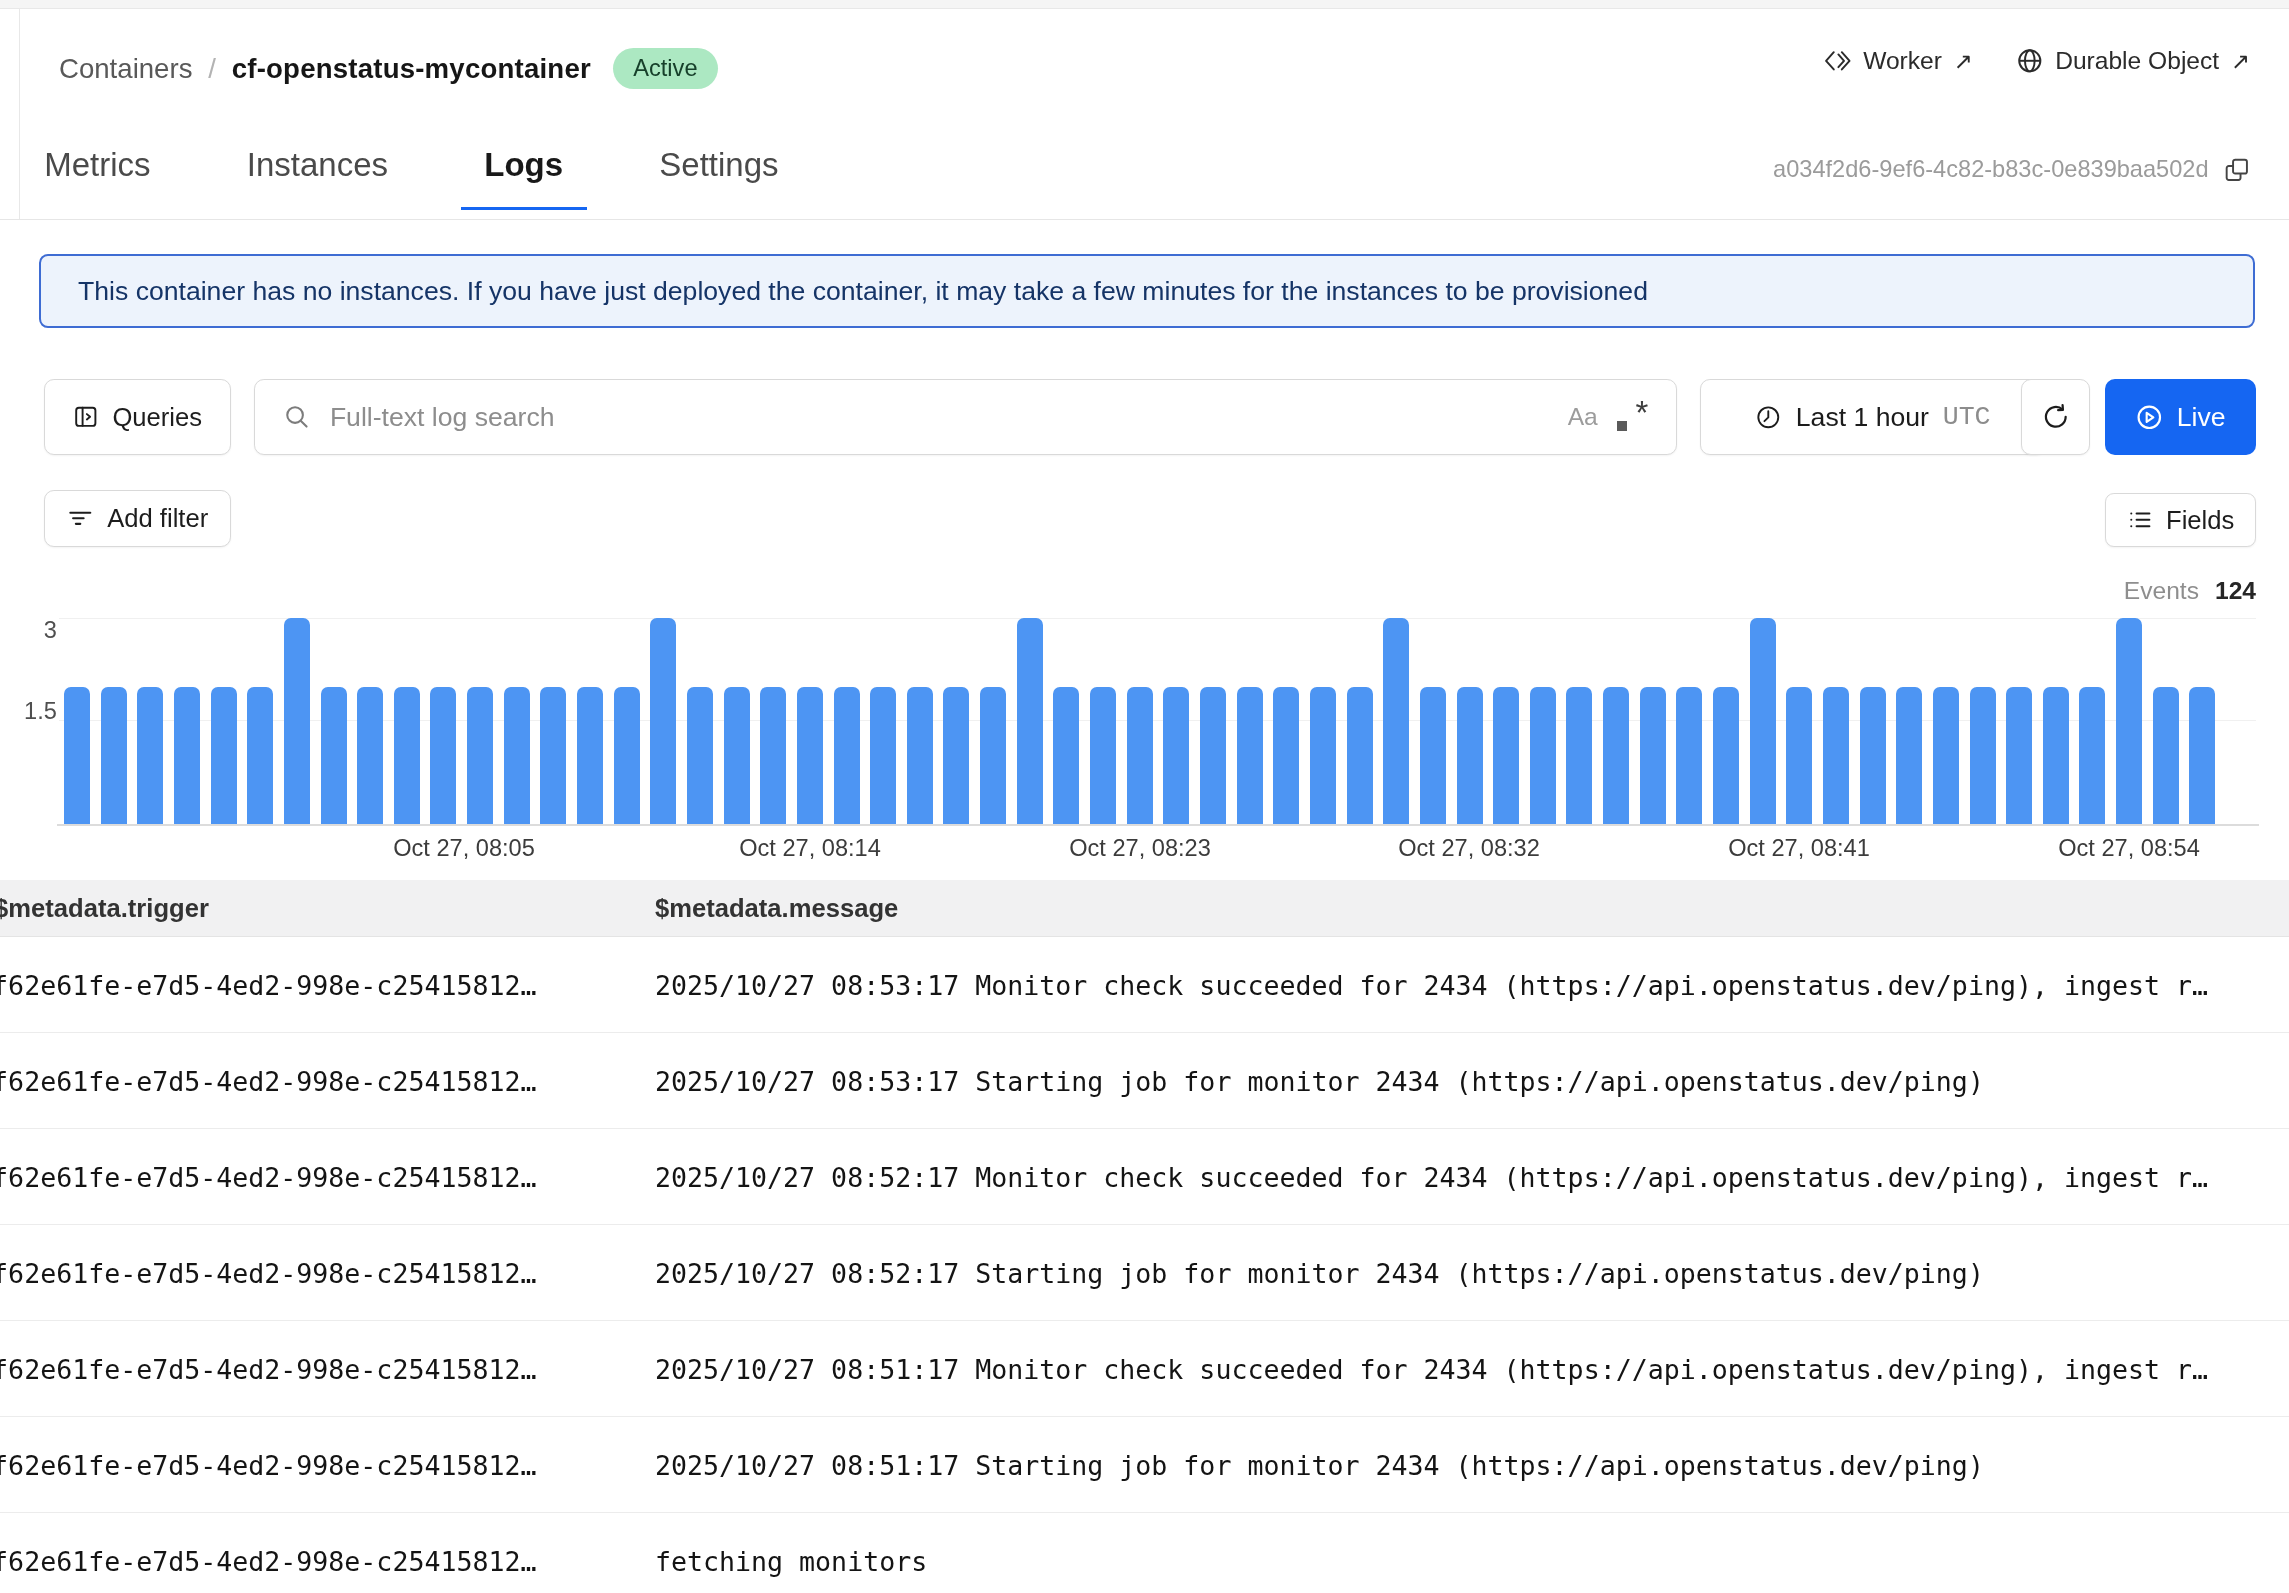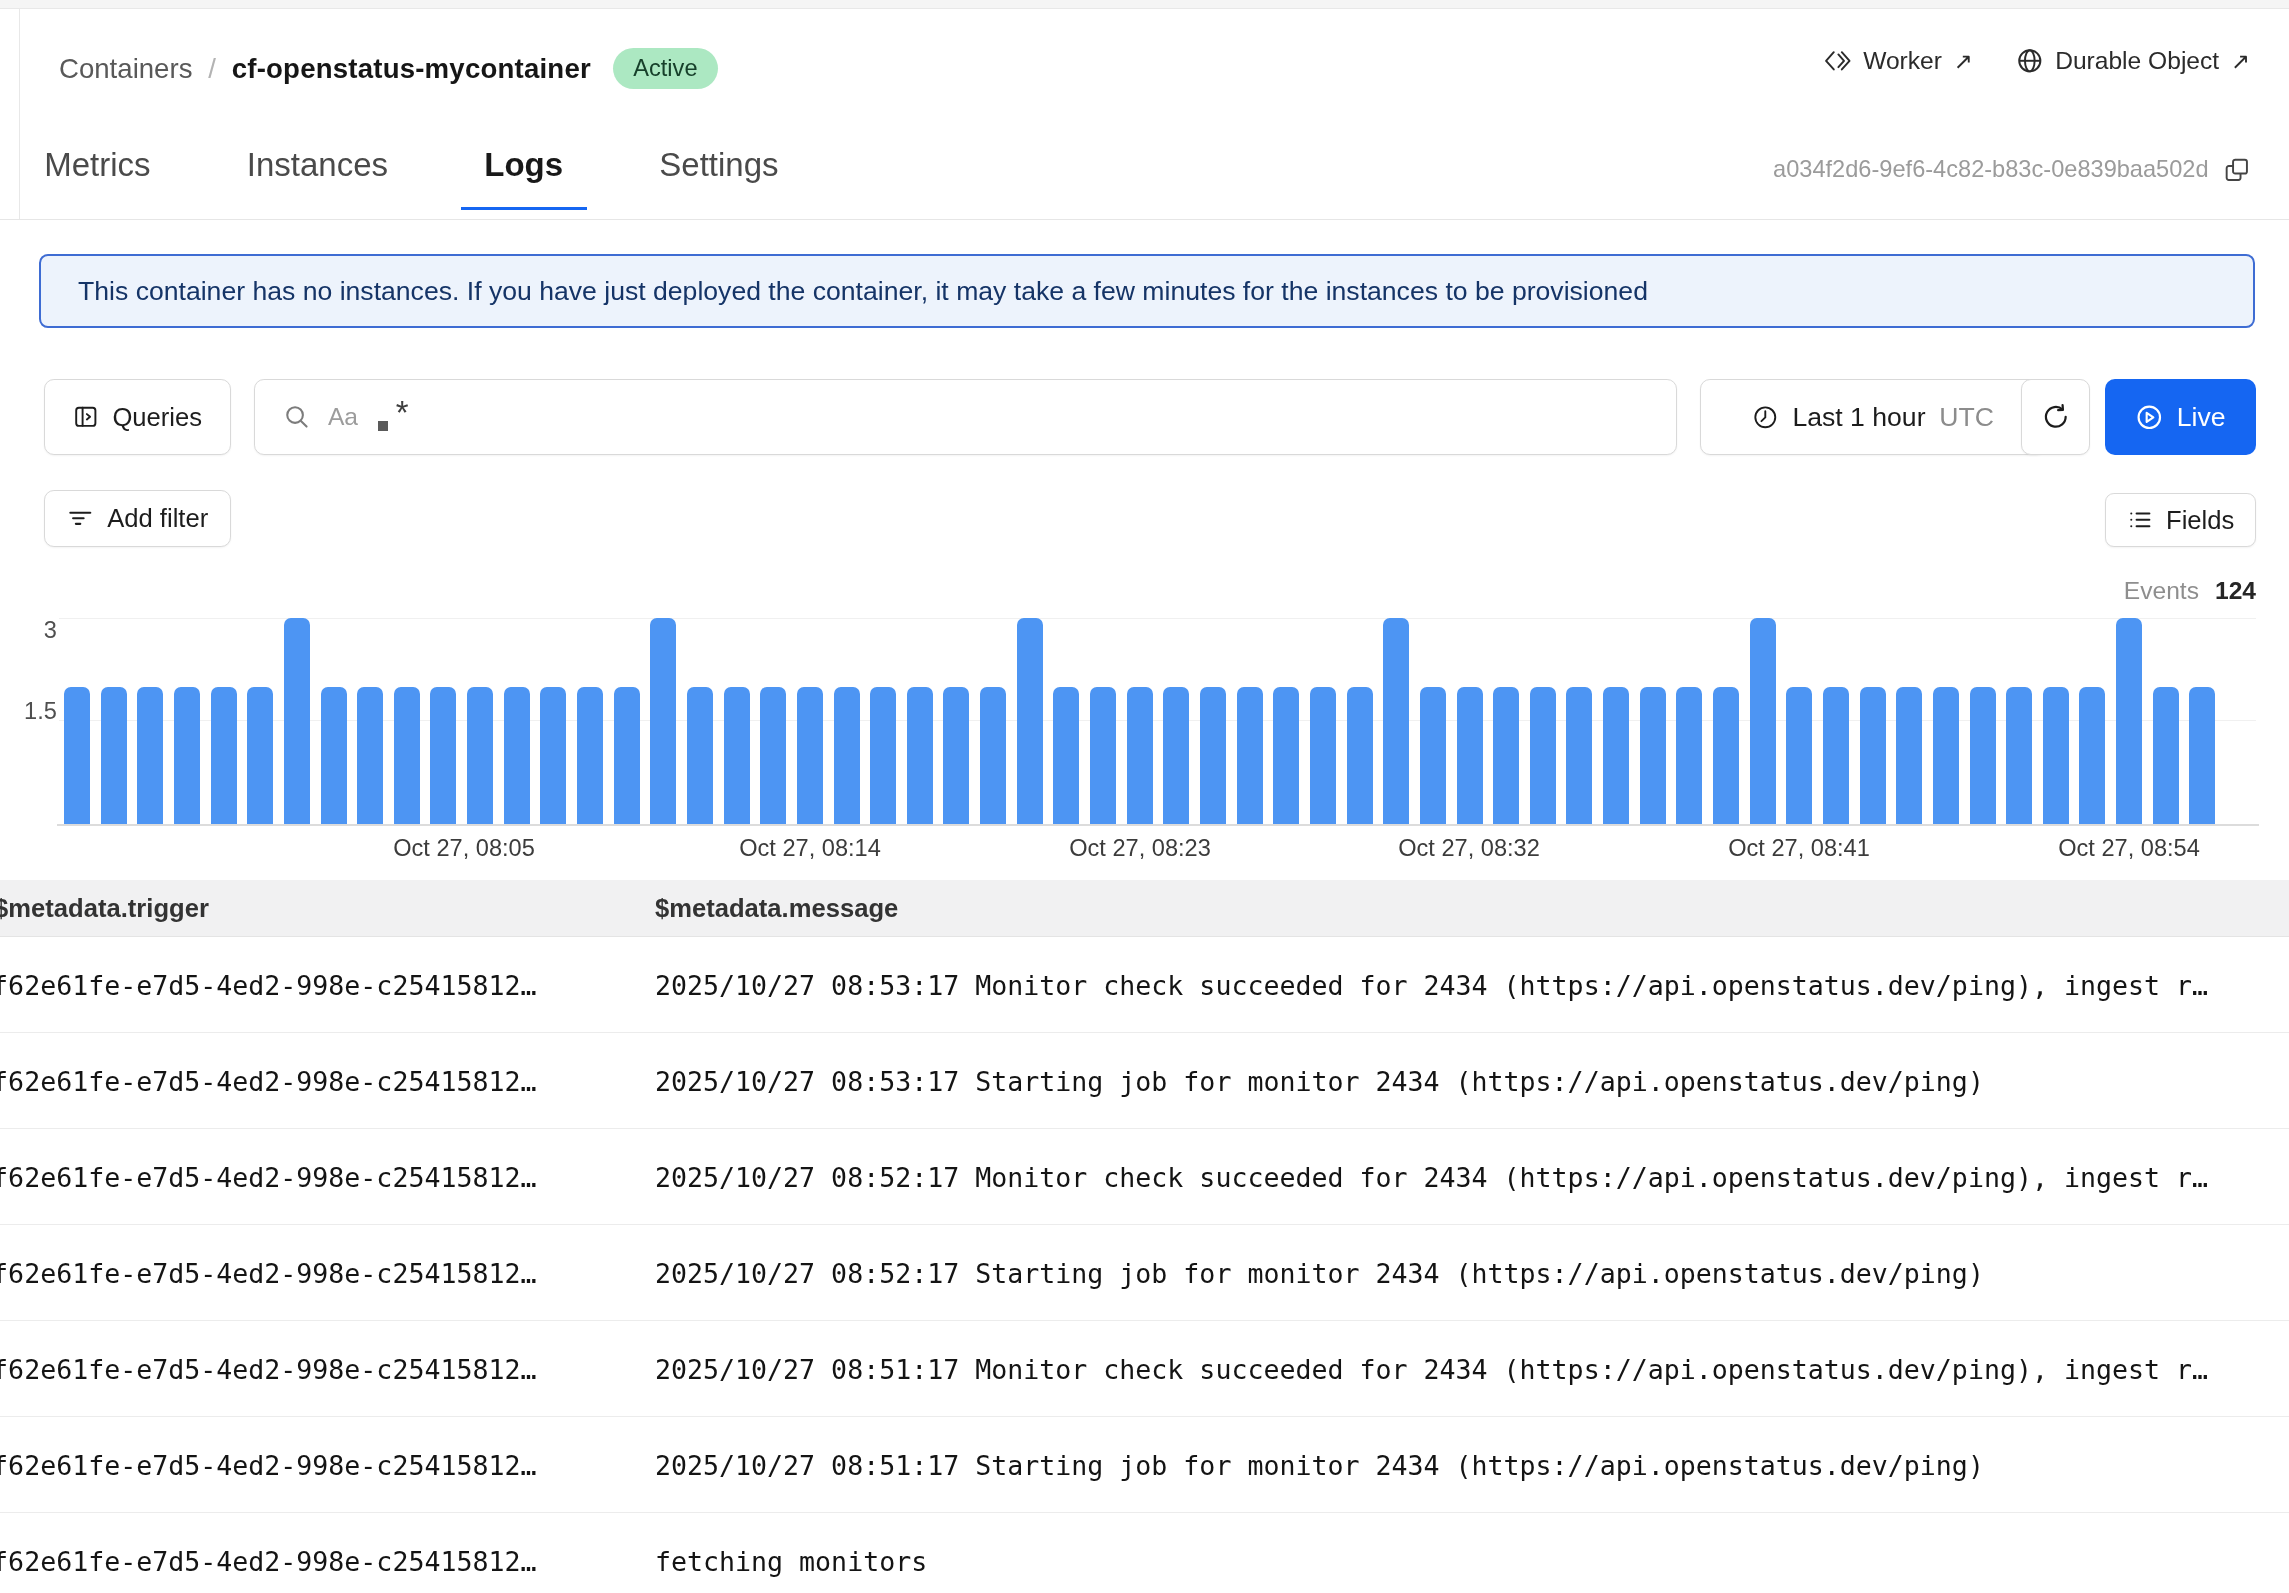--- a/index.html
+++ b/index.html
@@ -38,21 +38,21 @@
               border-radius:9.9px;box-shadow:0 1px 2px rgba(0,0,0,.05);display:flex;align-items:center;
               padding:0 27.6px;box-sizing:border-box;gap:17.7px;}
   .search-input{flex:1;border:none;outline:none;font-size:26.6px;color:#1b1b1b;background:transparent;
                 font-family:"Liberation Sans",sans-serif;}
   .search-input::placeholder{color:#8d8d8d;}
   .aa-toggle{font-size:24.6px;color:#9c9c9c;cursor:pointer;}
   .regex-toggle{position:relative;width:33px;height:35px;cursor:pointer;}
   .regex-toggle .ast{position:absolute;right:0;top:-5.9px;font-size:33px;color:#3f3f3f;}
   .regex-toggle .sq{position:absolute;left:2px;bottom:3.9px;width:9.9px;height:9.9px;background:#5a5a5a;}
   .time-btn{left:1700px;top:379px;width:346px;height:76px;font-size:26.6px;color:#1c1c1c;}
-  .time-tz{color:#8c8c8c;}
+  .time-tz{color:#8c8c8c;font-family:Liberation Mono, monospace;}
   .refresh-btn{left:2021px;top:379px;width:69px;height:76px;}
   .live-btn{left:2105px;top:379px;width:151px;height:76px;background:#1566f2;border:none;border-radius:9.9px;
             display:flex;align-items:center;justify-content:center;gap:12.8px;color:#fff;font-size:26.6px;cursor:pointer;}
   
   .addfilter-btn{left:44px;top:490px;width:187px;height:57px;font-size:25.6px;color:#1d1d1d;border-radius:9.9px;}
   .fields-btn{right:33px;top:493px;width:151px;height:54px;font-size:25.6px;color:#1d1d1d;border-radius:8.9px;}
   
   .events-row{right:33px;top:577px;font-size:24.6px;color:#8e8e8e;display:flex;gap:16px;align-items:baseline;}
   .events-count{color:#262626;font-weight:700;}
   .gridline{height:1px;background:#f0f0f0;left:59px;right:33px;}
@@ -142,20 +142,21 @@
   <span>Queries</span>
 </div>
 
 <div class="abs search-box">
   <span>
     <svg width="27.6" height="27.6" viewBox="0 0 24 24" fill="none" stroke="#7c7c7c" stroke-width="1.8" stroke-linecap="round">
       <circle cx="10.5" cy="10.5" r="6.8"></circle>
         <line x1="15.6" y1="15.6" x2="20.5" y2="20.5"></line>
     </svg>
   </span>
+  <input class="search-input" placeholder="Full-text log search" style="">
   <span class="aa-toggle">Aa</span>
   <span class="regex-toggle">
     <span class="ast">*</span>
       <span class="sq"></span>
   </span>
 </div>
 
 <div class="abs btn time-btn">
   <span>
     <svg width="26.6" height="26.6" viewBox="0 0 24 24" fill="none" stroke="#1c1c1c" stroke-width="1.7" stroke-linecap="round">

